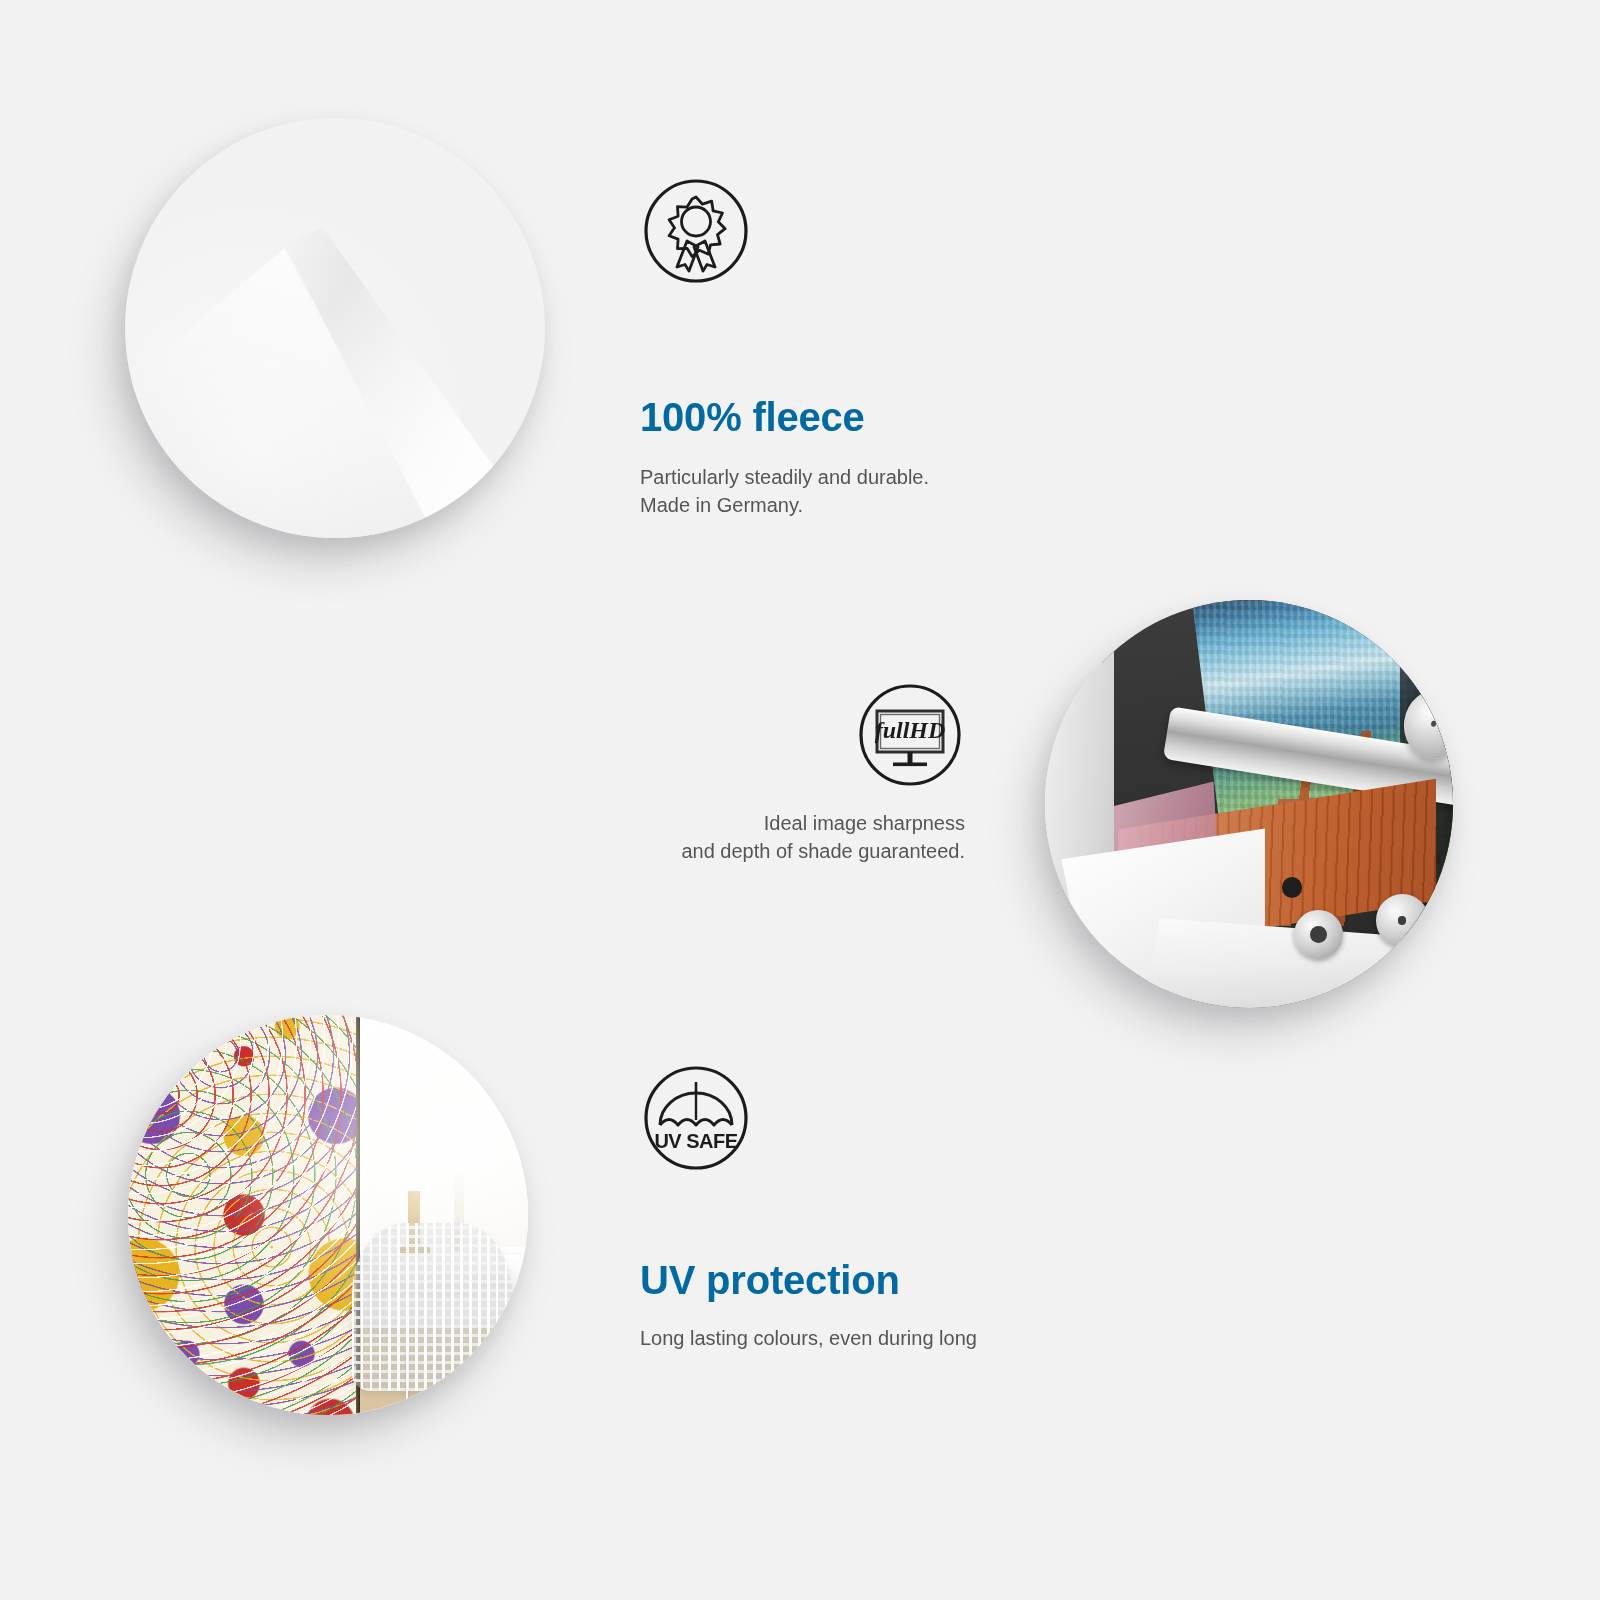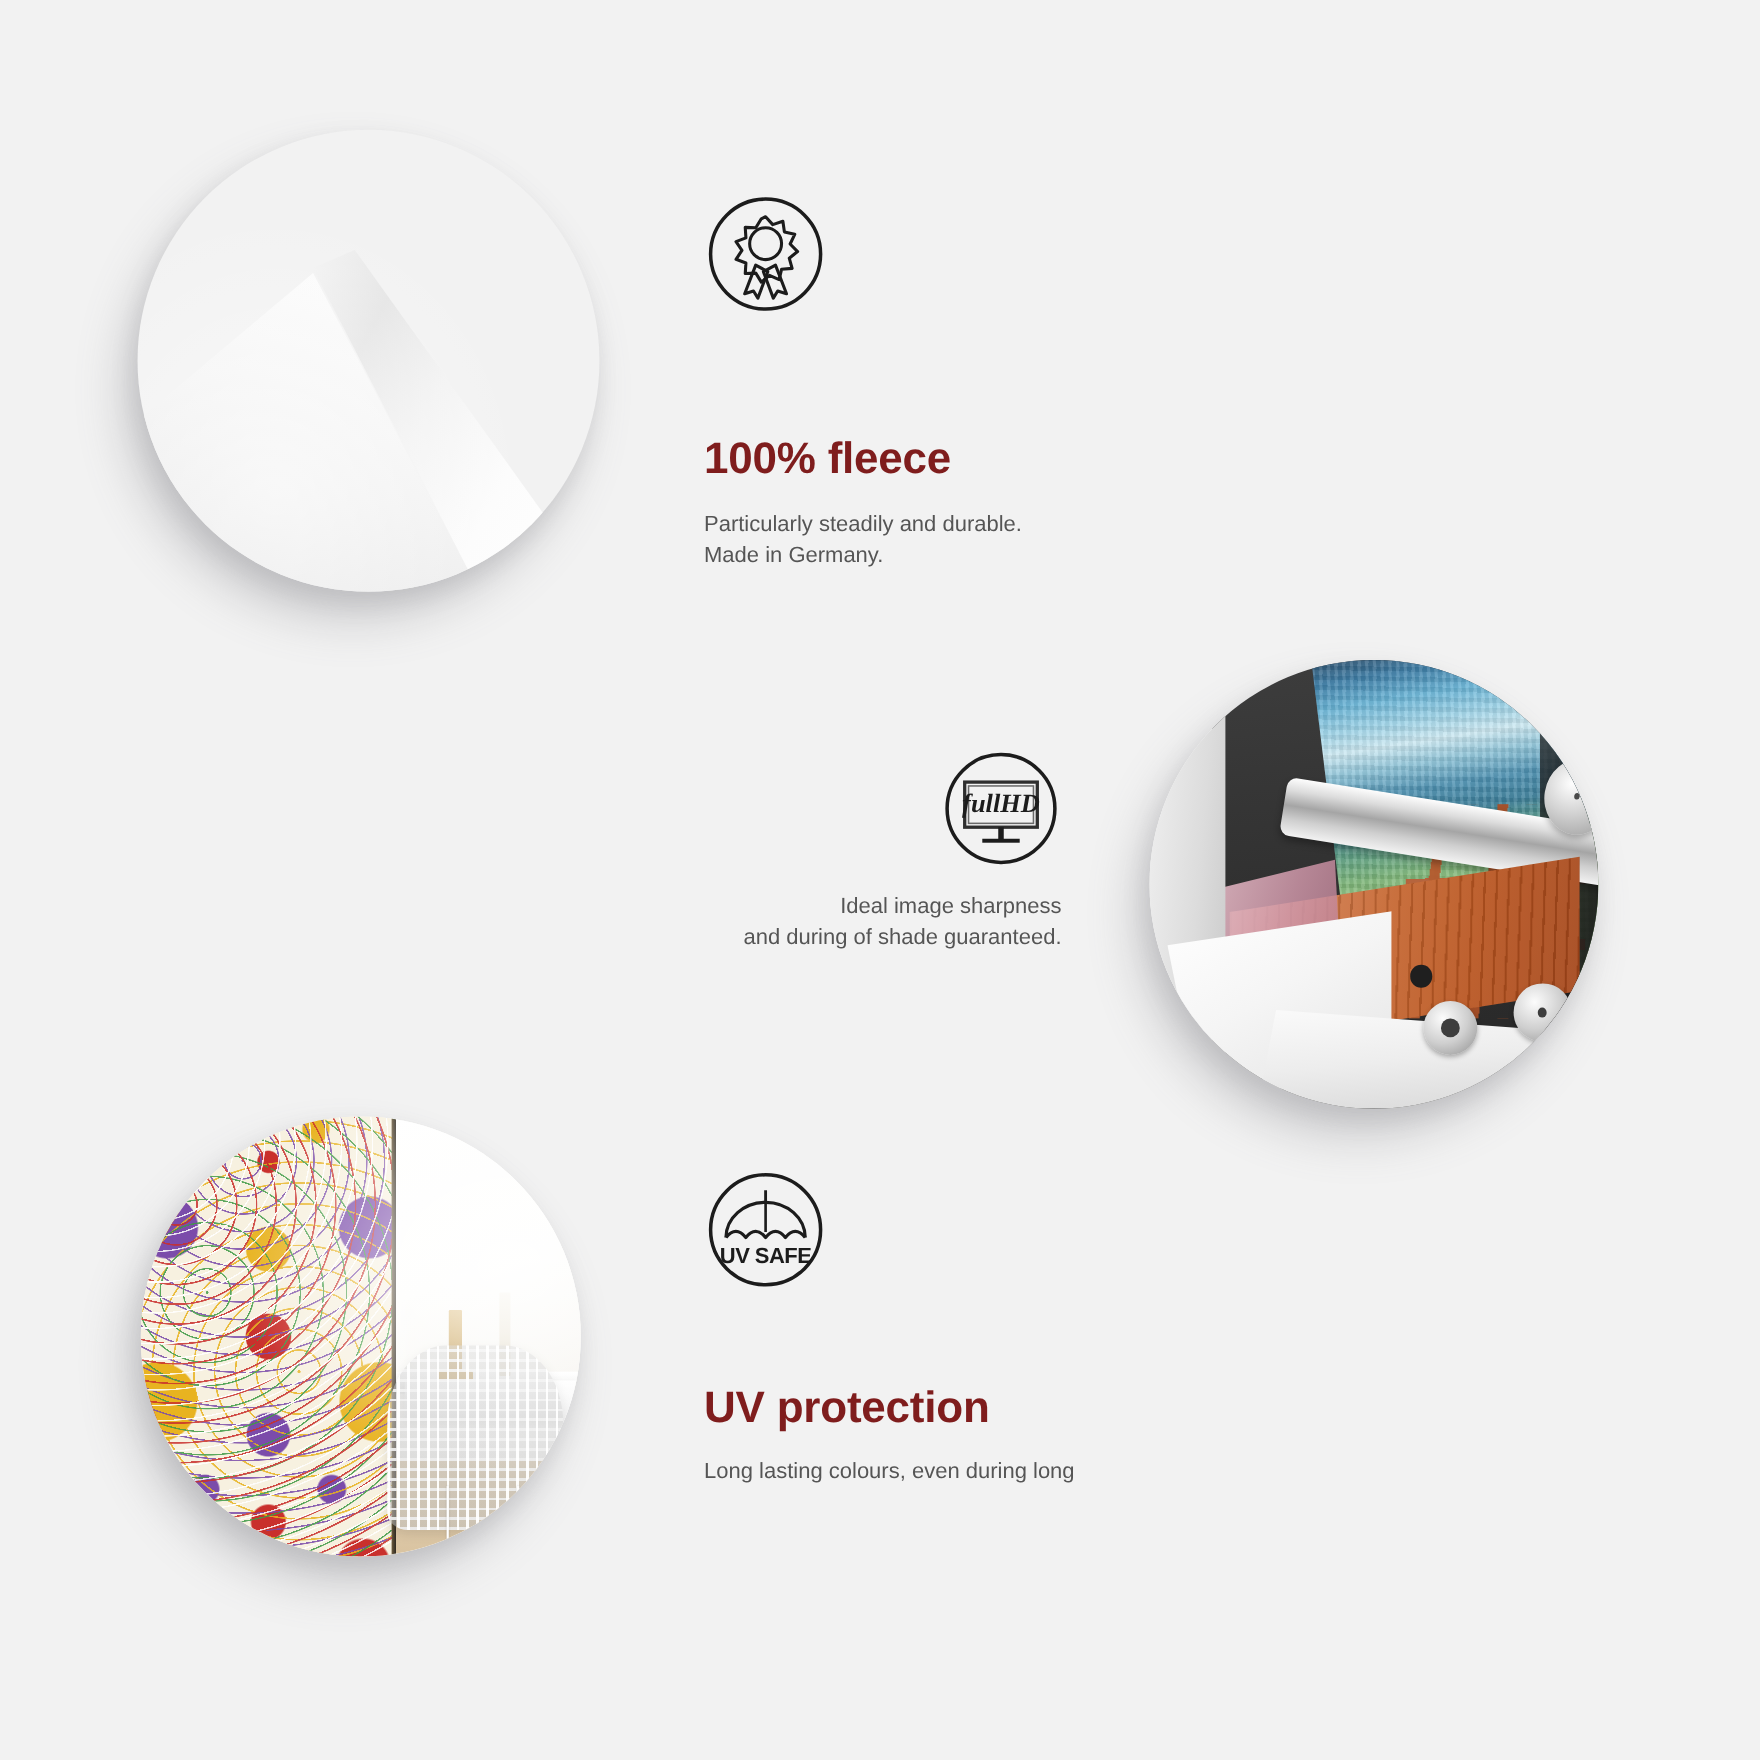--- a/index.html
+++ b/index.html
@@ -266,21 +266,21 @@
              background:radial-gradient(ellipse at 84% 34%, rgba(255,255,255,.85) 0%, rgba(255,255,255,0) 52%); }
 
   
   .feature { position:absolute; }
   .feature .icon-wrap { display:block; }
   .icon-circle { display:block; }
 
   .f-title {
     font-size:40px;
     font-weight:bold;
-    color:#7f1d1d;
+    color:#0369a1;
     letter-spacing:-0.2px;
     white-space:nowrap;
   }
   .f-body {
     font-size:20px;
     line-height:1.38;
     color:#555555;
     font-weight:normal;
   }
 
@@ -336,21 +336,21 @@
         <circle cx="55" cy="55" r="49" fill="none" stroke="#1c1c1c" stroke-width="3.2"></circle>
         <rect x="22" y="31" width="66" height="41" fill="none" stroke="#2e2e2e" stroke-width="3"></rect>
         <rect x="25.5" y="34.5" width="59" height="34" fill="none" stroke="#6a6a6a" stroke-width="1.4"></rect>
         <text x="55" y="58" text-anchor="middle" font-family="'Liberation Serif', serif" font-style="italic" font-weight="bold" font-size="24" fill="#1c1c1c">fullHD</text>
         <rect x="52.5" y="72" width="5" height="11" fill="#1c1c1c"></rect>
         <rect x="38" y="82.5" width="34" height="3.6" fill="#1c1c1c"></rect>
       </svg>
     </span>
     <div class="f-body">
       <div>Ideal image sharpness</div>
-      <div>and during of shade guaranteed.</div>
+      <div>and depth of shade guaranteed.</div>
     </div>
   </div>
 
   <div class="photo-circle" id="circle-printer">
     <div class="photo-inner">
       <div class="pr-wall"></div>
       <div class="pr-body"></div>
       <div class="pr-print">
         <div class="pr-print-speck"></div>
       </div>

